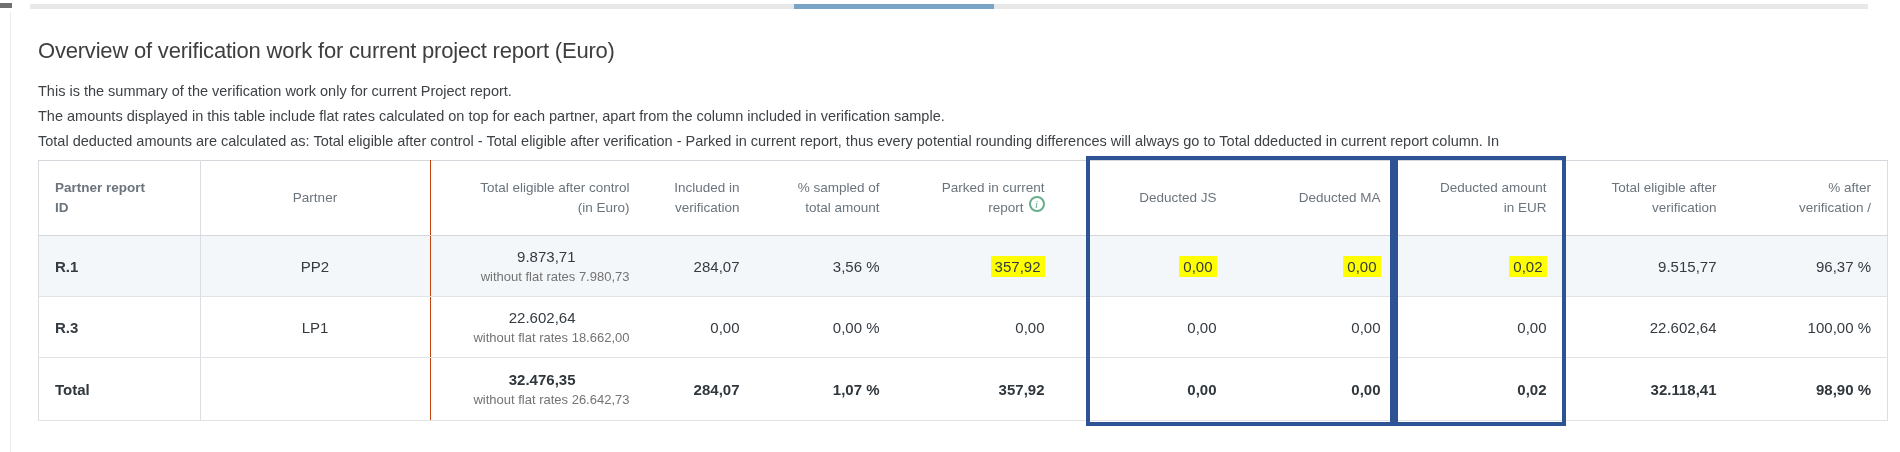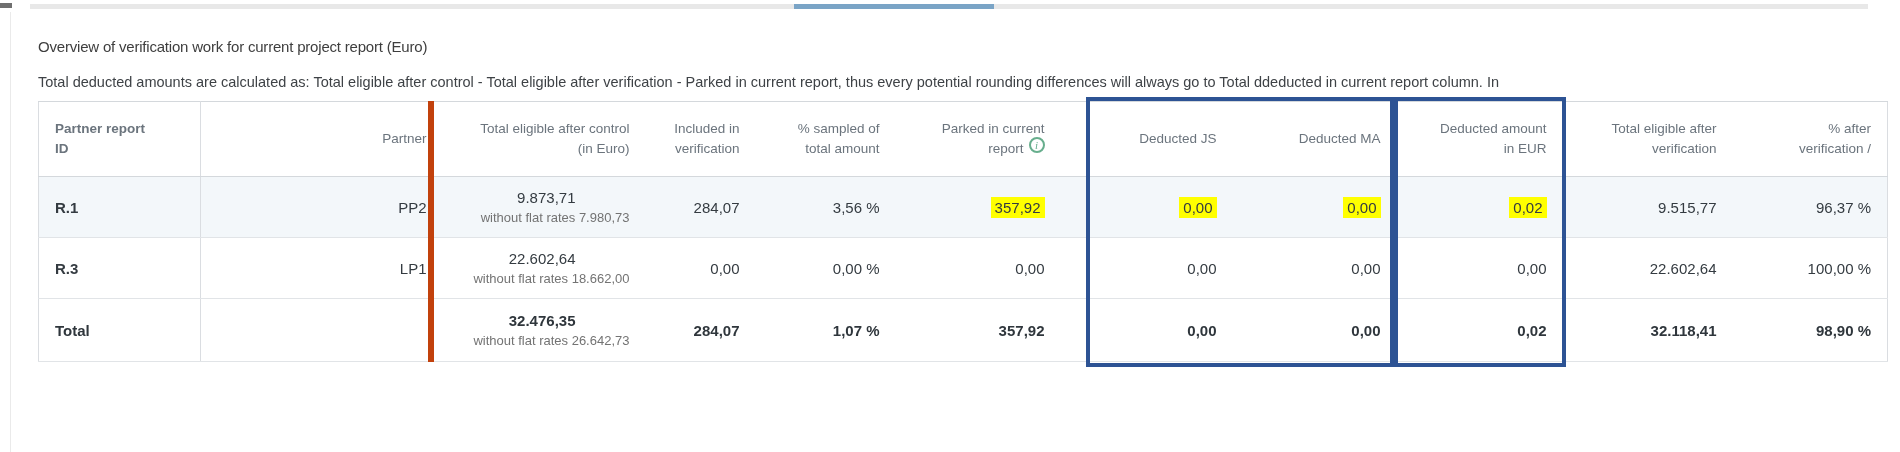--- a/index.html
+++ b/index.html
@@ -12,21 +12,21 @@
   .corner-frag { position:absolute; left:0; top:3px; width:12px; height:5px; background:#6f6f6f; }
   .scroll-track { position:absolute; left:30px; top:4px; width:1838px; height:5px; background:#e8e8e8; }
   .scroll-thumb { position:absolute; left:764px; top:0; width:200px; height:5px; background:#7aa4c6; }
 
   
   .content {
     position:absolute; left:10px; top:12px; width:1889px; height:440px;
     border-left:1px solid #eaeaea; padding-left:27px; box-sizing:border-box;
   }
   .title {
-    margin:26px 0 0 0; font-size:15px; font-weight:400; color:#3e3e3e; letter-spacing:-0.2px;
+    margin:26px 0 0 0; font-size:22px; font-weight:400; color:#3e3e3e; letter-spacing:-0.2px;
   }
   .desc { margin-top:15px; font-size:14.5px; color:#3e4246; }
   .desc-line { line-height:25px; white-space:nowrap; }
 
   
   .table-wrap { position:relative; margin-top:6px; width:1849px; }
   table {
     border-collapse:collapse; table-layout:fixed; width:1849px;
     border-left:1px solid #dadde1; border-right:1px solid #dadde1;
   }
@@ -37,21 +37,21 @@
   }
   .th-line { line-height:20px; white-space:nowrap; }
   tbody td {
     height:61px; vertical-align:middle; font-size:15px; color:#343b41;
     border-bottom:1px solid #e1e4e7; white-space:nowrap; background-clip:padding-box;
   }
   .row-r1 td { background:#f3f7fa; }
   .total-row td { font-weight:700; border-top:1px solid #c9ced3; height:63px; color:#2f363c; }
 
   .c1 { text-align:left; padding-left:16px; border-right:1px solid #dadde1;font-weight:bold; }
-  .c2 { text-align:right; padding-left:0; border-right:6px solid #c2410c; }
+  .c2 { text-align:center; padding-left:0; border-right:1px solid #c2410c; }
   .num { text-align:right; padding-right:16px; }
   .main { line-height:18px; }
   .main-offset { margin-right:54px;padding-left:40px; }
   .c3-sub { font-size:13px; color:#737373; font-weight:400; margin-top:3px; line-height:15px; }
 
   .hl { background:#ffff00; padding:2px 4px; display:inline-block; }
 
   .info-icon {
     display:inline-block; width:16px; height:16px; box-sizing:border-box;
     border:2px solid #67ae8d; border-radius:50%;
@@ -73,20 +73,22 @@
 
 <div class="corner-frag"></div>
 <div class="scroll-track">
   <div class="scroll-thumb"></div>
 </div>
 
 <div class="content">
   <h1 class="title">Overview of verification work for current project report (Euro)</h1>
 
   <div class="desc">
+    <div class="desc-line">This is the summary of the verification work only for current Project report.</div>
+    <div class="desc-line">The amounts displayed in this table include flat rates calculated on top for each partner, apart from the column included in verification sample.</div>
     <div class="desc-line">Total deducted amounts are calculated as: Total eligible after control - Total eligible after verification - Parked in current report, thus every potential rounding differences will always go to Total ddeducted in current report column. In</div>
   </div>
 
   <div class="table-wrap">
     <table>
       <colgroup>
         <col style="width:162px">
           <col style="width:230px">
           <col style="width:215px">
         <col style="width:110px">

